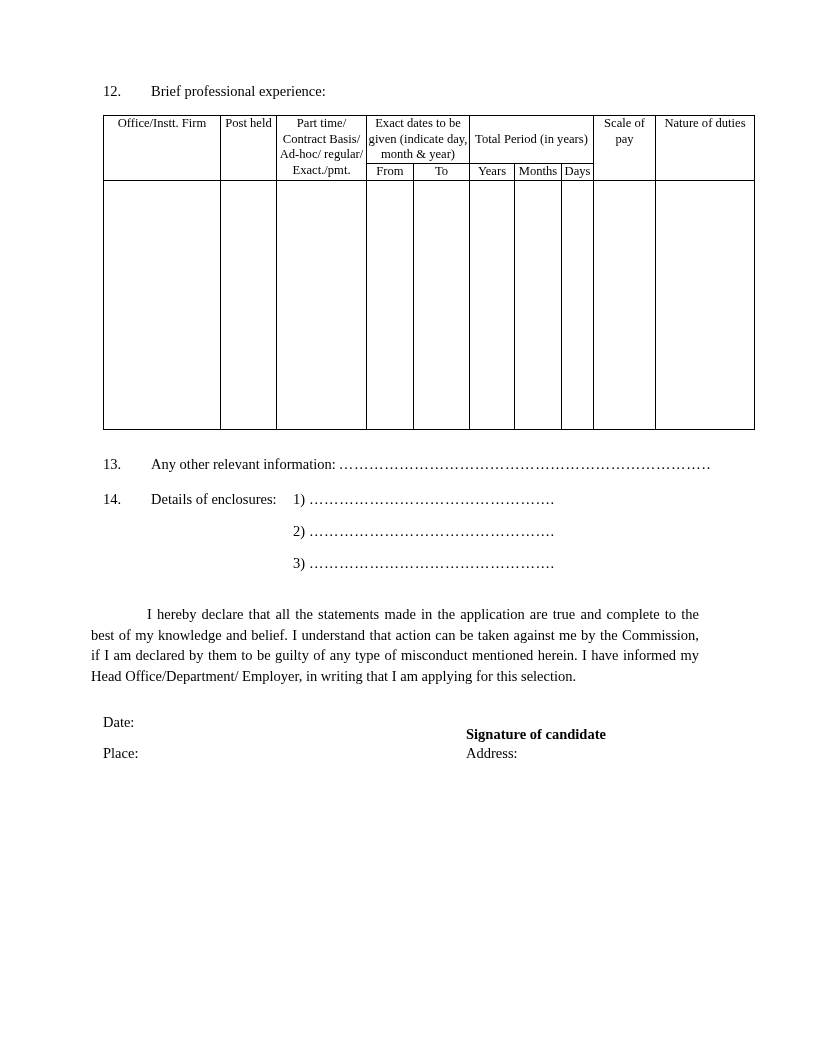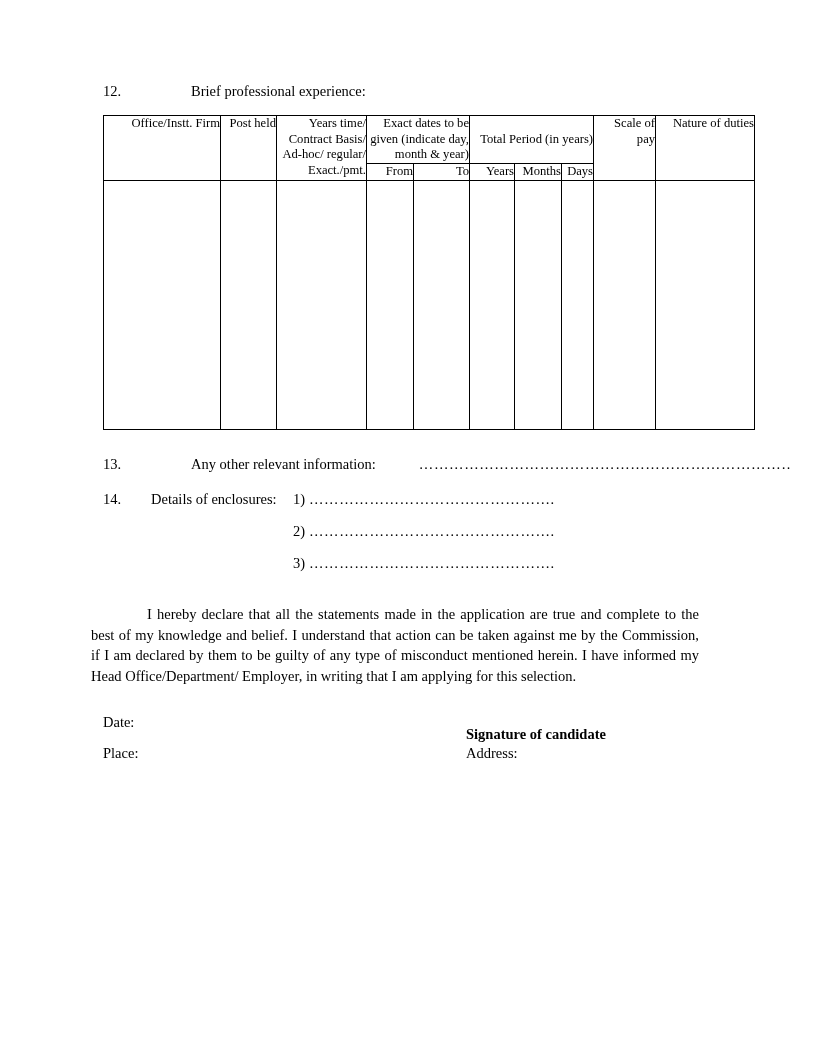--- a/index.html
+++ b/index.html
@@ -18,21 +18,20 @@
     background: #ffffff;
     overflow: hidden;
   }
 
   
   .item-heading {
     position: absolute;
     display: flex;
     font-size: 14.5px;
     line-height: 1.2;
-    gap: 40px;
   }
   .item-num {
     width: 48px;
     flex: 0 0 48px;
   }
   .item-text {
     white-space: nowrap;
   }
   #heading-12 {
     left: 103px;
@@ -51,21 +50,21 @@
     line-height: 1.25;
   }
   .exp-table td,
   .exp-table th {
     border: 1px solid #000000;
     padding: 0;
     vertical-align: top;
     font-weight: normal;
   }
   .exp-table th {
-    text-align: right;
+    text-align: center;
   }
   .hcell {
     padding: 2px 3px 0 4px;
   }
   .hcell-center {
     text-align: center;
     padding: 2px 3px 0 3px;
   }
   .hcell-sub {
     text-align: center;
@@ -180,21 +179,21 @@
       <col style="width:47px">
       <col style="width:32px">
       <col style="width:62px">
       <col style="width:99px">
     </colgroup>
     <thead>
       <tr>
         <th class="hcell" rowspan="2">Office/Instt. Firm</th>
         <th class="hcell" rowspan="2">Post held</th>
         <th class="hcell" rowspan="2">
-          <span class="hline">Years time/</span>
+          <span class="hline">Part time/</span>
           <span class="hline">Contract Basis/</span>
           <span class="hline">Ad-hoc/ regular/</span>
           <span class="hline">Exact./pmt.</span>
         </th>
         <th class="hcell-center" colspan="2">
           <span class="hline">Exact dates to be</span>
           <span class="hline">given (indicate day,</span>
           <span class="hline">month &amp; year)</span>
         </th>
         <th class="hcell-center" colspan="3" style="vertical-align:middle">Total Period (in years)</th>

